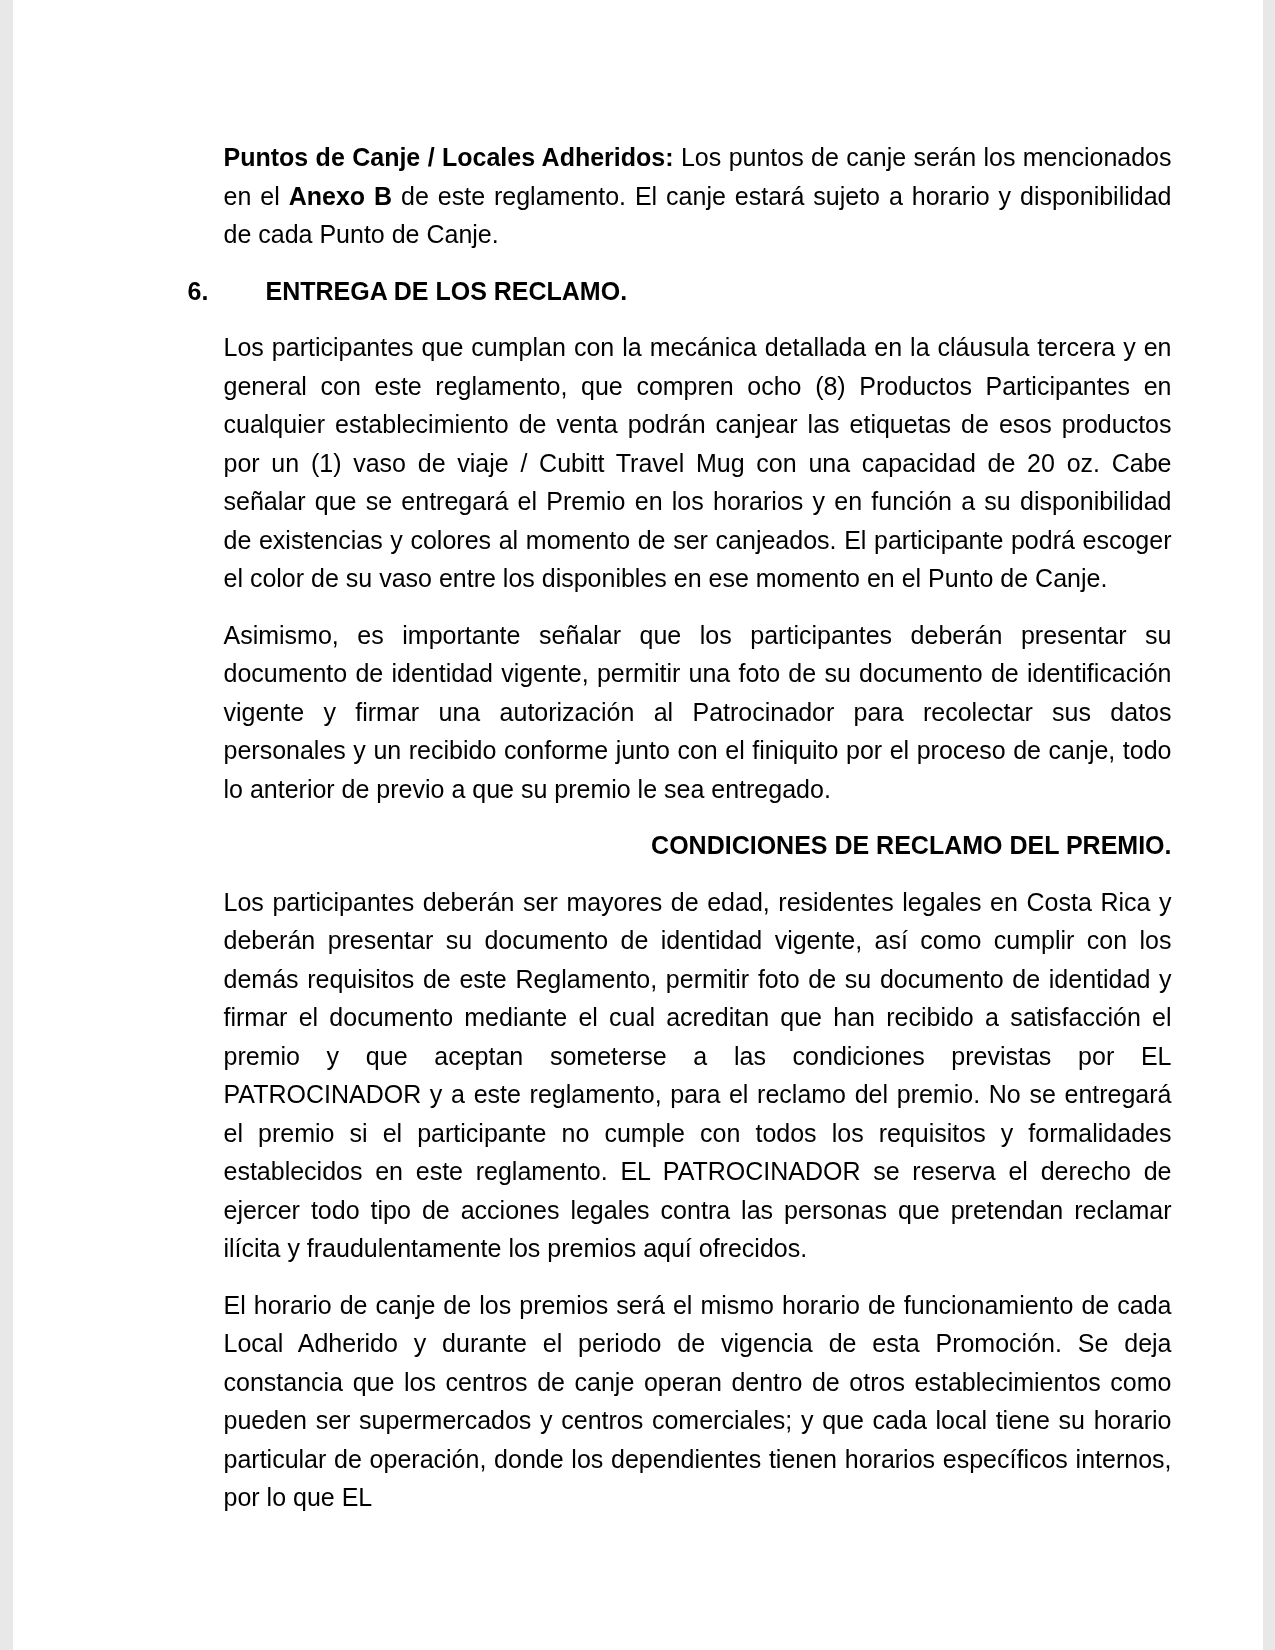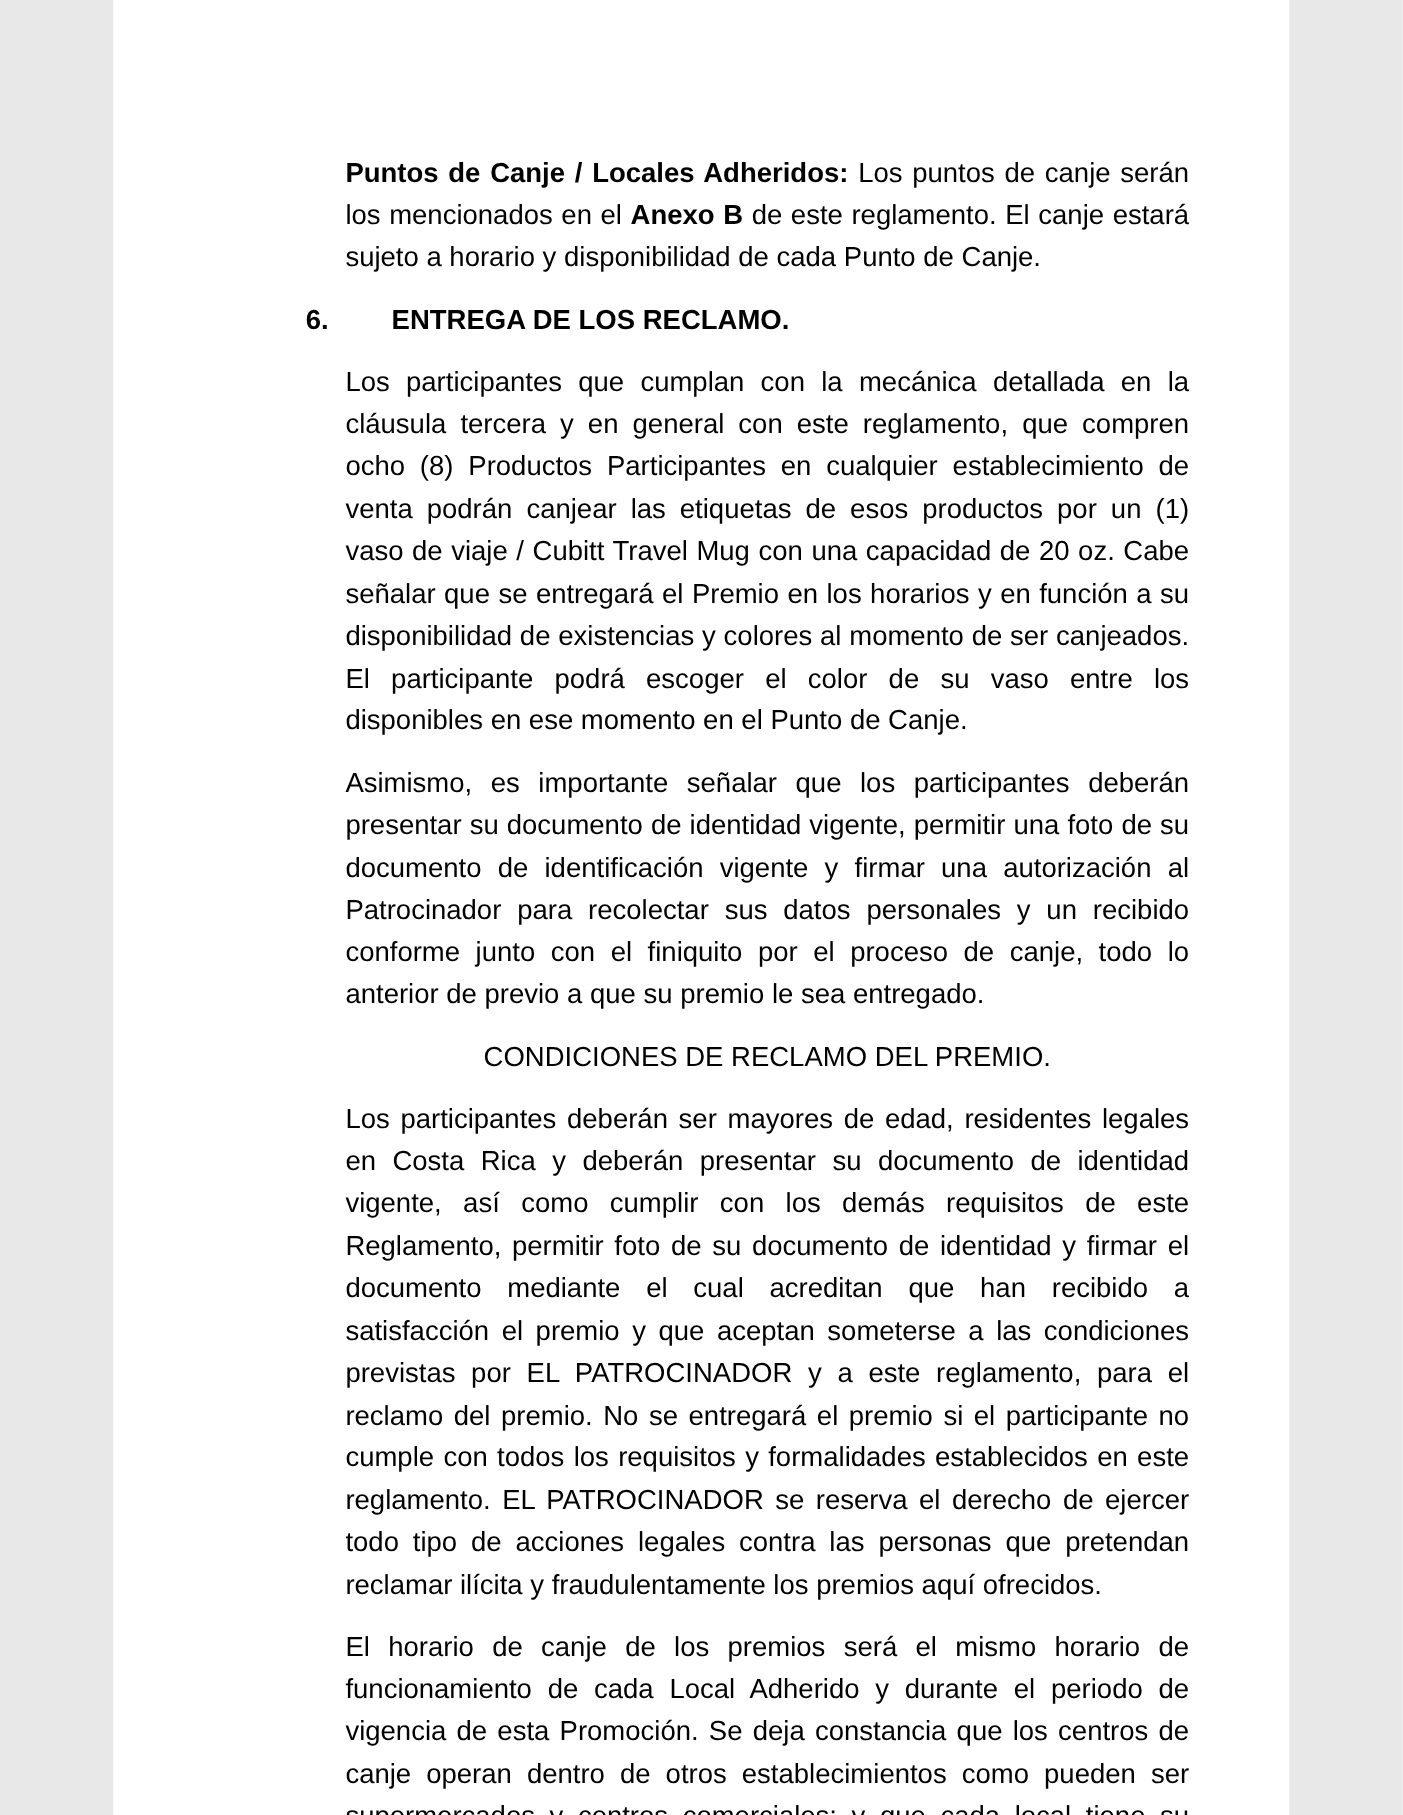--- a/index.html
+++ b/index.html
@@ -2,21 +2,21 @@
 <html><head>
 <meta charset="utf-8">
 <style>
   html, body {
     margin: 0;
     padding: 0;
     background: #e8e8e8;
   }
   .page {
     position: relative;
-    width: 1069px;
+    width: 1250px;
     height: 1650px;
     margin: 0 auto;
     background: #ffffff;
     box-sizing: border-box;
     padding: 138px 91px 0 211px;
     font-family: "Liberation Sans", sans-serif;
     font-size: 25px;
     line-height: 38.5px;
     color: #000000;
     overflow: hidden;
@@ -34,22 +34,22 @@
     margin: 0 0 18px -36px;
     font-weight: bold;
     text-align: left;
   }
   .heading-number {
     flex: none;
     width: 78px;
   }
   .heading-plain {
     margin: 0 0 18px 0;
-    font-weight: normal;
-    text-align: center;
+    font-weight: bold;
+    text-align: right;
   }
 </style>
 </head>
 <body>
 
 <div class="page">
 
   <p class="para">
     <span class="bold">Puntos de Canje / Locales Adheridos: </span><span>Los puntos de canje serán los mencionados en el </span><span class="bold">Anexo B</span><span> de este reglamento. El canje estará sujeto a horario y disponibilidad de cada Punto de Canje.</span>
   </p>

